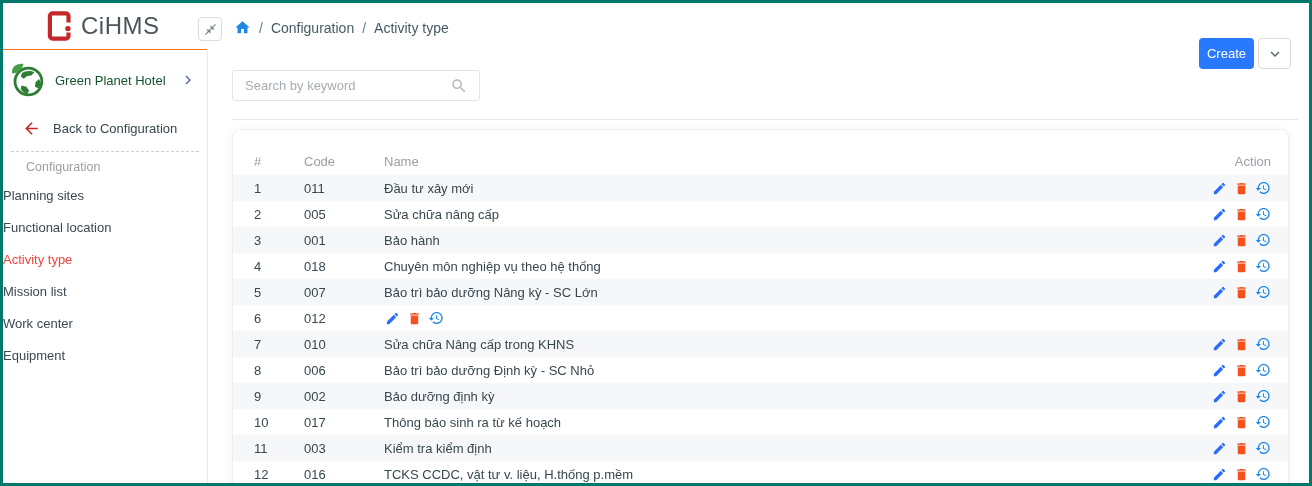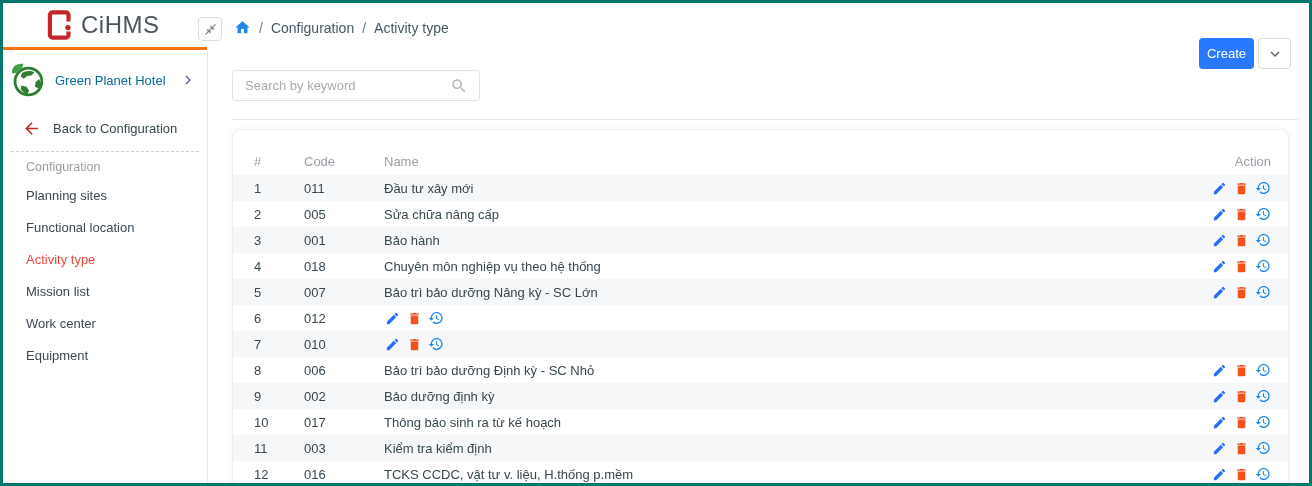--- a/index.html
+++ b/index.html
@@ -4,38 +4,38 @@
 <style>
   html,body { margin:0; padding:0; background:#fff; }
   .window {
     position:relative; width:1312px; height:486px; box-sizing:border-box;
     border:3px solid var(--window-border,#00796b); background:#fff; overflow:hidden;
     font-family:"Liberation Sans","DejaVu Sans",sans-serif; color:#37474f;
   }
   
   .sidebar { position:absolute; left:0; top:0; width:204px; height:100%; background:#fff; }
   .sidebar-vline { position:absolute; left:204px; top:47px; bottom:0; width:1px; background:#e7e9ea; }
-  .logo-row { position:absolute; left:0; top:0; width:204px; height:47px; border-bottom:3px solid #f97316;
+  .logo-row { position:absolute; left:0; top:0; width:204px; height:47px; border-bottom:1px solid #f97316;
     display:flex; align-items:center; padding-left:44px; box-sizing:border-box; }
   .logo-text { font-size:24px; font-weight:500; color:#4d555b; letter-spacing:.5px; margin-left:7px; }
   .collapse-btn { position:absolute; left:195px; top:14px; width:24px; height:24px; z-index:3;
     background:#fff; border:1px solid #dcdcdc; border-radius:4px; display:flex; align-items:center;
     justify-content:center; padding:0; cursor:pointer; color:#7a848c; }
   .hotel-row { position:absolute; left:0; top:55px; width:204px; height:44px; display:flex;
     align-items:center; padding-left:6px; box-sizing:border-box; cursor:pointer; }
-  .hotel-name { font-size:13px; color:#0369a1; margin-left:9px; flex:1; }
+  .hotel-name { font-size:13px; color:#14532d; margin-left:9px; flex:1; }
   .hotel-chevron { margin-right:10px; color:#5c6bc0; }
   .back-row { position:absolute; left:0; top:110px; width:204px; height:30px; display:flex;
     align-items:center; padding-left:19px; box-sizing:border-box; gap:12px; font-size:13px;
     color:#37474f; cursor:pointer; }
   .back-row svg { color:var(--brand-logo-red,#c62828); }
   .dashed { position:absolute; left:8px; top:148px; width:188px; border-top:1px dashed #cfcfcf; }
   .section-label { position:absolute; left:23px; top:157px; font-size:12.5px; color:#9e9e9e; }
   .nav { position:absolute; left:0; top:176px; width:204px; }
-  .nav-item { height:32px; display:flex; align-items:center; padding-left:23px;
+  .nav-item { height:32px; display:flex; align-items:center; 
     font-size:13px; color:#3c4852; cursor:pointer; }
   .nav-item.active { color:var(--active-nav,#e8473f); }
   
   .breadcrumb { position:absolute; left:231px; top:16px; display:flex; align-items:center;
     gap:8px; font-size:14px; color:#455a64; }
   .breadcrumb .home { color:var(--breadcrumb-home,#1e88e5); display:flex; cursor:pointer; }
   .breadcrumb .sep { color:#607d8b; }
   .crumb { cursor:pointer; }
   .crumb.current { cursor:default; }
   .create-btn { position:absolute; left:1196px; top:35px; width:55px; height:31px;
@@ -349,20 +349,21 @@
           <svg viewBox="0 0 24 24" width="16" height="16">
                   <path fill="currentColor" d="M13 3c-4.97 0-9 4.03-9 9H1l3.89 3.89.07.14L9 12H6c0-3.87 3.13-7 7-7s7 3.13 7 7-3.13 7-7 7c-1.93 0-3.68-.79-4.94-2.06l-1.42 1.42C8.27 19.99 10.51 21 13 21c4.97 0 9-4.03 9-9s-4.03-9-9-9zm-1 5v5l4.28 2.54.72-1.21-3.5-2.08V8h-1.5z"></path>
                 </svg>
         </span>
       </button>
     </div>
   </div>
         <div class="trow striped">
     <div class="col-idx">7</div>
     <div class="col-code">010</div>
+    <div class="col-name">Sửa chữa Nâng cấp trong KHNS</div>
     <div class="actions">
       <button class="icon-btn ic-edit">
         <span style="display:flex;">
           <svg viewBox="0 0 24 24" width="15" height="15">
                   <path fill="currentColor" d="M3 17.25V21h3.75L17.81 9.94l-3.75-3.75L3 17.25zM20.71 7.04c.39-.39.39-1.02 0-1.41l-2.34-2.34c-.39-.39-1.02-.39-1.41 0l-1.83 1.83 3.75 3.75 1.83-1.83z"></path>
                 </svg>
         </span>
       </button>
       <button class="icon-btn ic-del">
         <span style="display:flex;">

